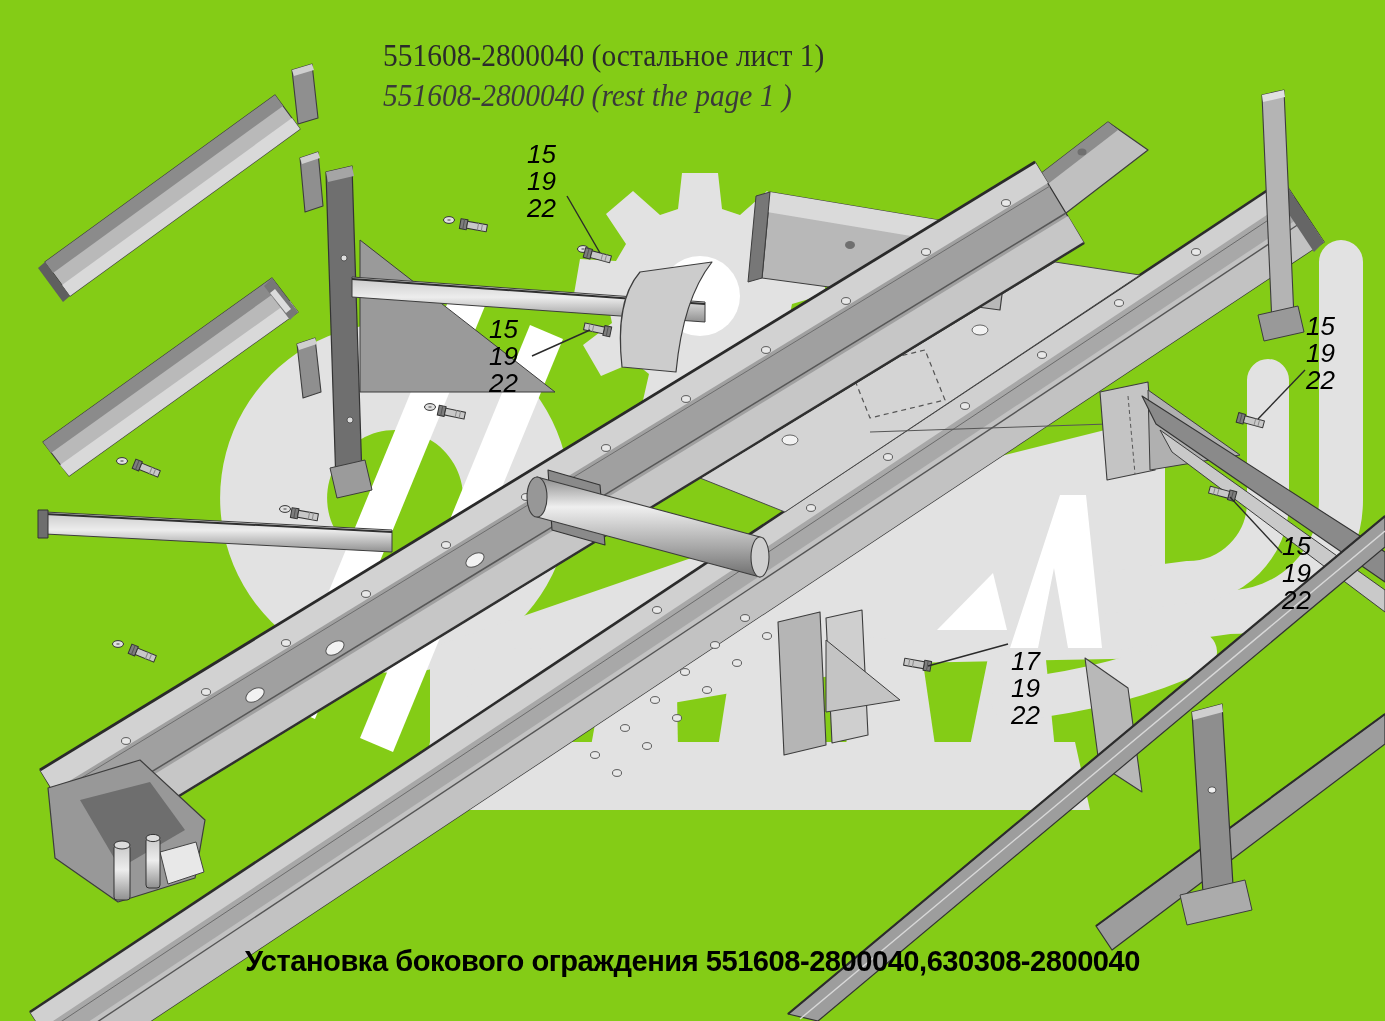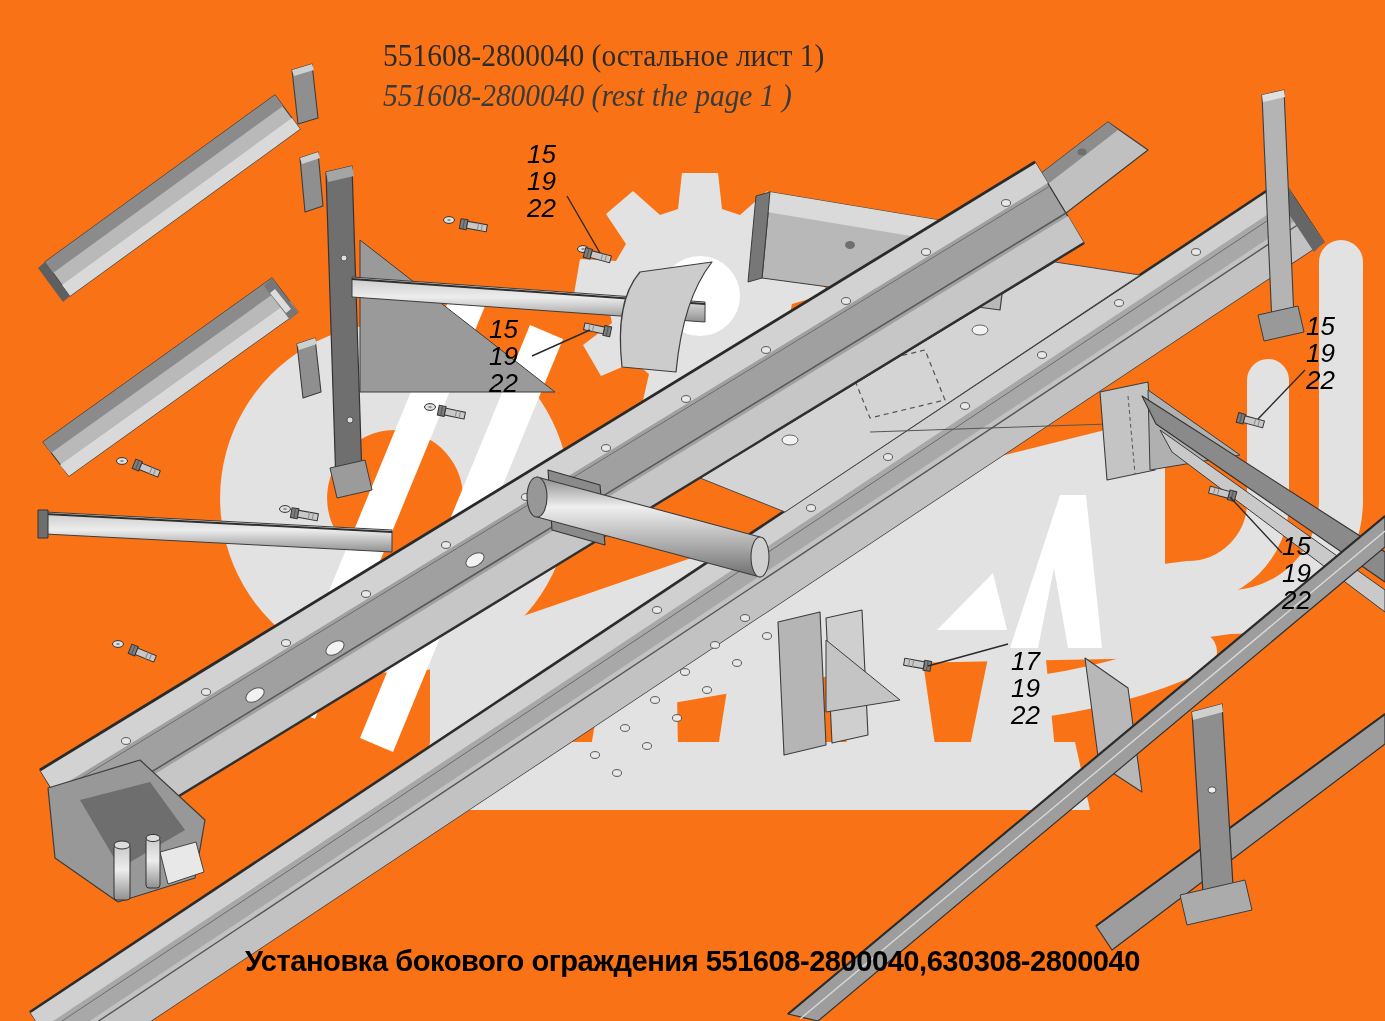--- a/index.html
+++ b/index.html
@@ -1,16 +1,16 @@
 <!DOCTYPE html>
 <html><head>
 <meta charset="utf-8">
 <style>
   html,body{margin:0;padding:0;background:#fff;}
-  .stage{position:relative;width:1385px;height:1021px;background:#f97316;overflow:hidden;
+  .stage{position:relative;width:1385px;height:1021px;background:#84cc16;overflow:hidden;
          font-family:"Liberation Sans",sans-serif;}
   .drawing-svg{position:absolute;left:0;top:0;}
   .title-block{position:absolute;left:383px;top:38px;color:#2b2b2b;}
   .title-line1{font-family:"Liberation Serif",serif;font-size:31px;white-space:nowrap;
                transform:scaleX(.95);transform-origin:left top;}
   .title-line2{font-family:"Liberation Serif",serif;font-size:31px;font-style:italic;white-space:nowrap;
                transform:scaleX(.95);transform-origin:left top;margin-top:4px;color:#3a3a3a;}
   .callout{position:absolute;font-style:italic;font-size:26px;line-height:27px;color:#000;
            font-family:"Liberation Sans",sans-serif;}
   .callout div{white-space:nowrap;}

